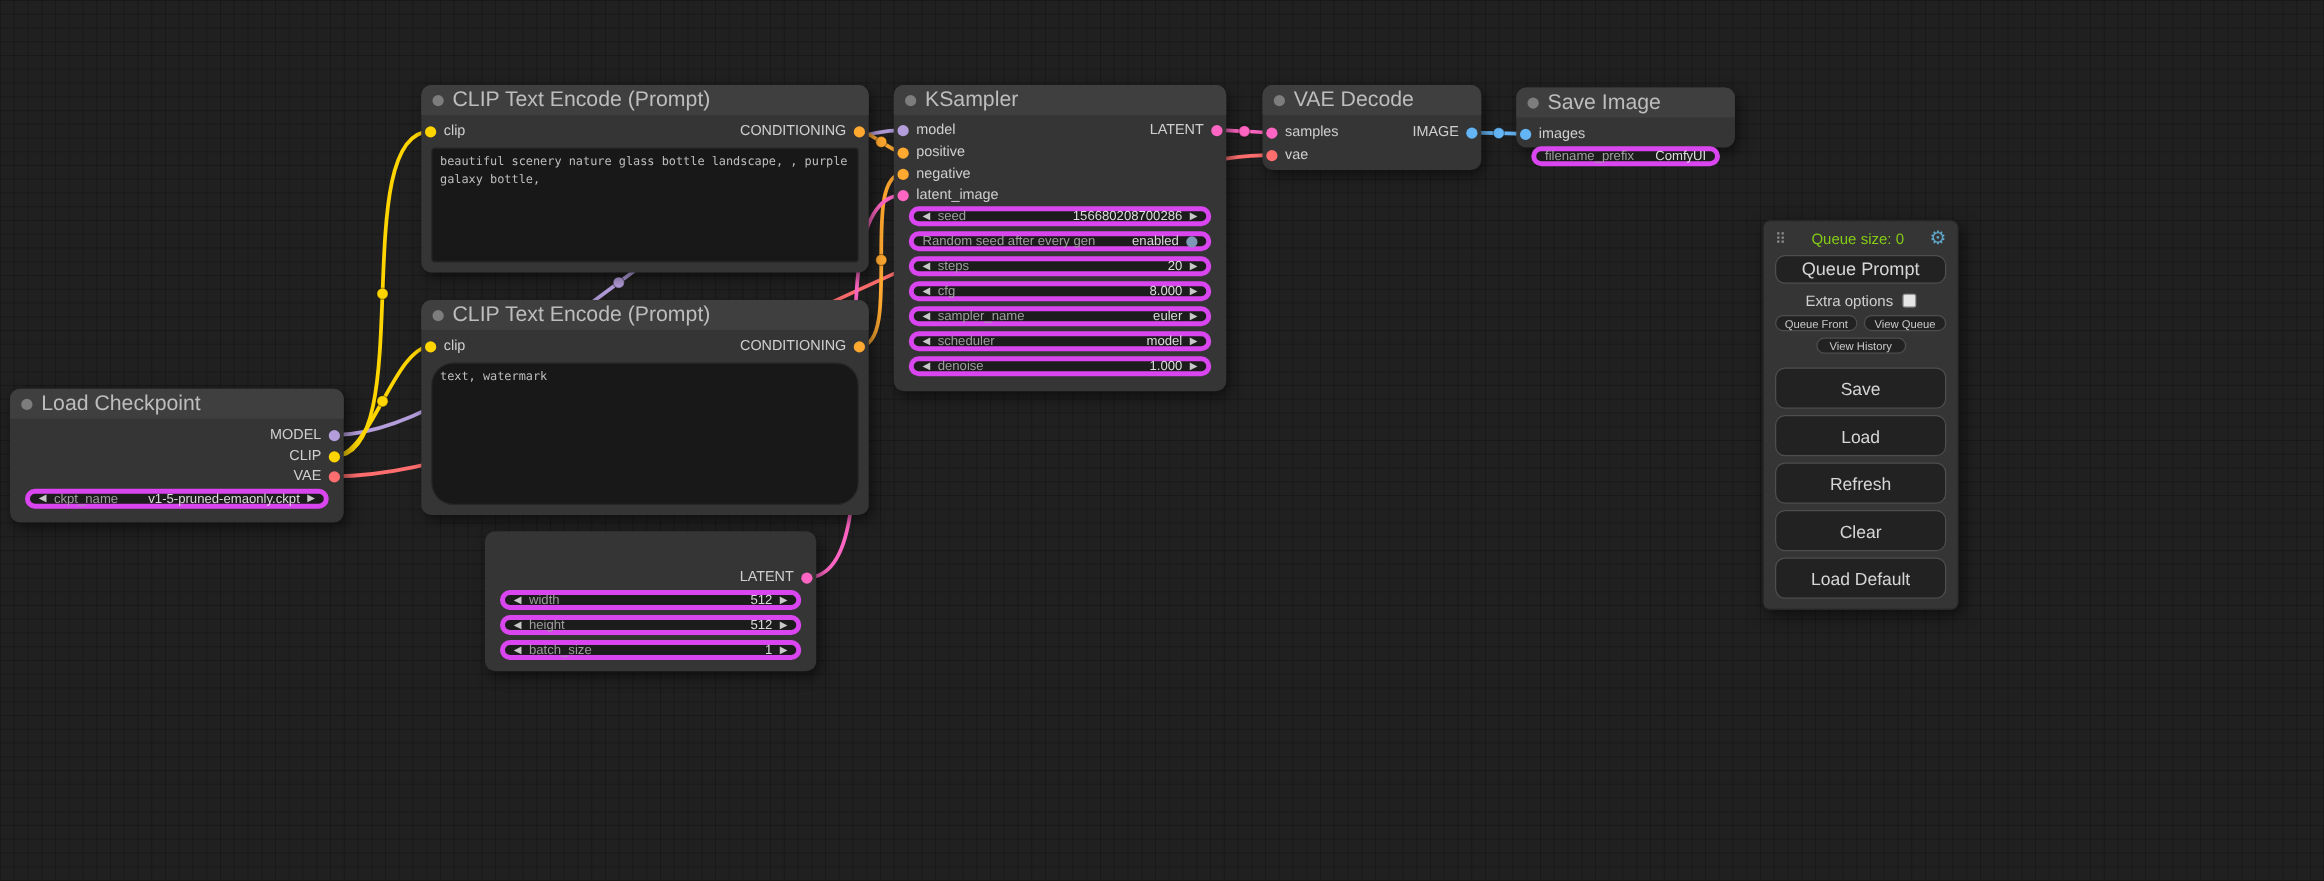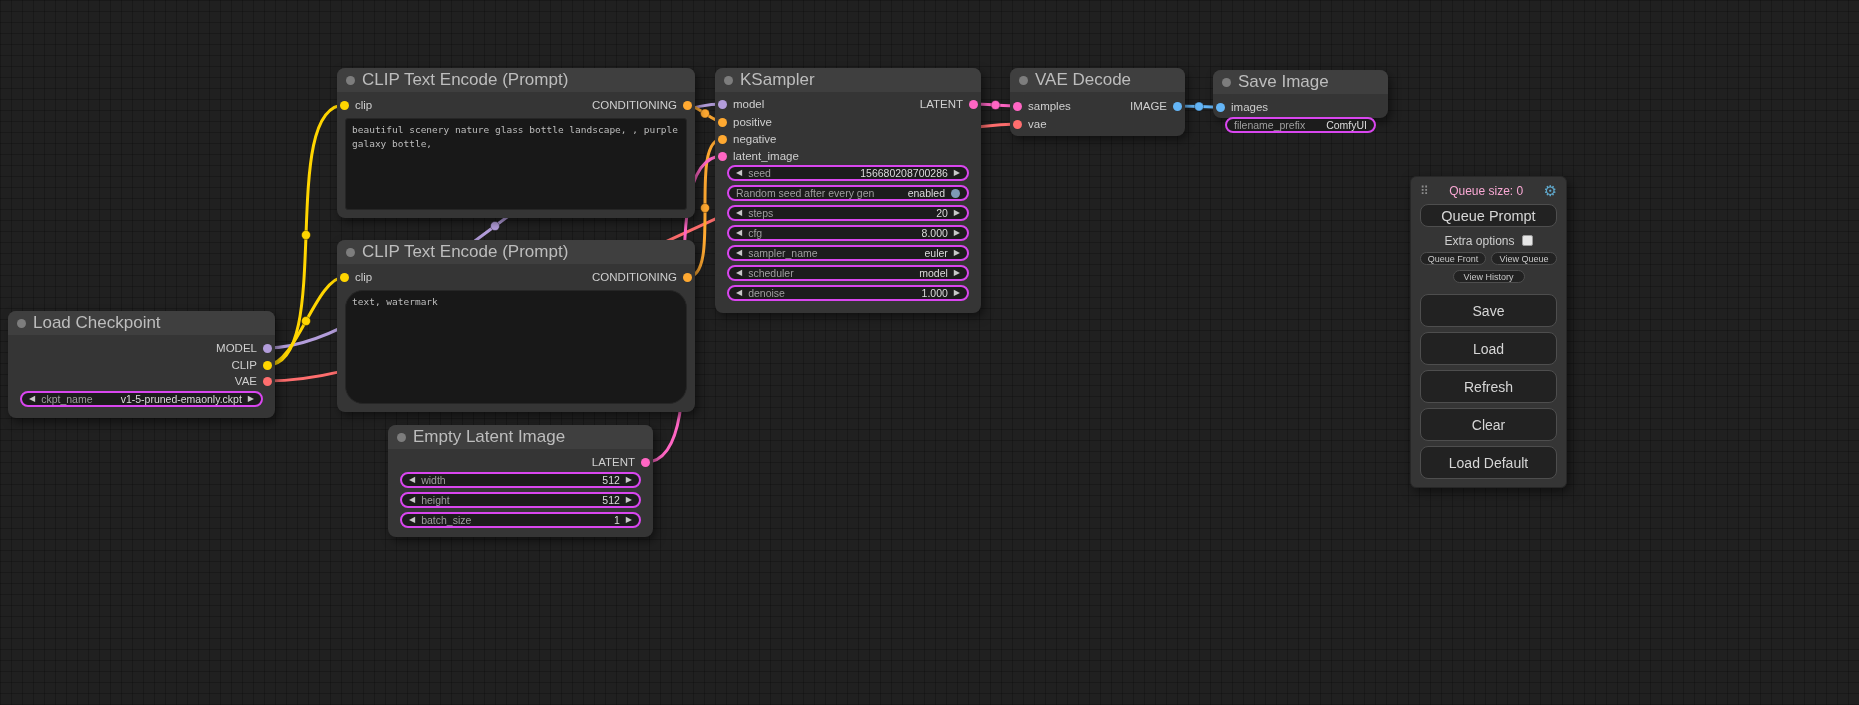--- a/index.html
+++ b/index.html
@@ -51,21 +51,21 @@
   .slot-label { color:#cfcfcf; font-size:11.5px; white-space:nowrap; }
   .c-model  { background:var(--c-model,#B39DDB); }
   .c-clip   { background:var(--c-clip,#FFD500); }
   .c-vae    { background:var(--c-vae,#FF6E6E); }
   .c-cond   { background:var(--c-conditioning,#FFA931); }
   .c-latent { background:var(--c-latent,#FF66C4); }
   .c-image  { background:var(--c-image,#64B5F6); }
 
   .widget {
     position:absolute; left:12px; right:12px; height:16px;
-    background:#1c1c1c; border:2px solid #d946ef; border-radius:9px;
+    background:#1c1c1c; border:4px solid #d946ef; border-radius:9px;
     display:flex; align-items:center; gap:6px; padding:0 7px;
     font-size:10.5px; line-height:14px; white-space:nowrap;
   }
   .widget .arrow { font-size:8px; color:#c8c8c8; line-height:14px; }
   .widget .wlabel { color:#9f9f9f; }
   .widget .wvalue { margin-left:auto; color:#dcdcdc; }
   .toggle-ind { width:9px; height:9px; border-radius:50%; background:var(--c-toggle_on,#7E99B5); flex:0 0 auto; }
 
   .prompt-box {
     position:absolute; left:8px; right:8px; display:block; width:auto;
@@ -84,21 +84,21 @@
   #node-save-image      { left:1213px; top:70px;  width:175px; height:48px;  }
 
   
   #queue-panel {
     position:absolute; z-index:3; left:1410px; top:176px; width:157px;
     background:#353535; border:1px solid #272727; border-radius:6px;
     box-shadow:3px 4px 12px rgba(0,0,0,0.55); padding:6px 9px 8px 9px;
   }
   .qp-header { display:flex; align-items:center; height:16px; margin-bottom:5px; }
   .drag-handle { color:#8d8d8d; font-size:12px; cursor:grab; }
-  .queue-size { flex:1; text-align:center; color:#f9a8d4; font-size:12px; }
+  .queue-size { flex:1; text-align:center; color:#84cc16; font-size:12px; }
   .gear { color:var(--c-settings_icon,#5FA8CC); font-size:15px; cursor:pointer; line-height:14px; }
   .qp-btn {
     display:block; width:100%; background:#222222; border:1px solid #4e4e4e;
     border-radius:8px; color:#d6d6d6; font-family:inherit; cursor:pointer; text-align:center;
   }
   .qp-btn.big { height:23px; font-size:14.5px; }
   .extra-row { display:flex; align-items:center; justify-content:center; gap:7px; margin:7px 0 5px 0; height:13px; }
   .extra-label { color:#cfcfcf; font-size:12px; }
   .checkbox { width:11px; height:11px; background:#e6e6e6; border:1px solid #9a9a9a; border-radius:2px; cursor:pointer; }
   .small-row { display:flex; gap:5px; margin-bottom:5px; }
@@ -185,24 +185,20 @@
       <span class="slot-label">clip</span>
     </div>
     <div class="slot out" style="top:30px">
       <span class="dot c-cond"></span>
       <span class="slot-label">CONDITIONING</span>
     </div>
     <textarea class="prompt-box" style="top: 50px; height: 114px; border-radius: 18px;">text, watermark</textarea>
   </div>
 
   <div class="node" id="node-empty-latent">
-    <div class="node-title">
-      <span class="title-dot"></span>
-      <span class="title-text">Empty Latent Image</span>
-    </div>
     <div class="slot out" style="top:30px">
       <span class="dot c-latent"></span>
       <span class="slot-label">LATENT</span>
     </div>
     <div class="widget" style="top:47px">
       <span class="arrow">◀</span>
       <span class="wlabel">width</span>
       <span class="wvalue">512</span>
       <span class="arrow">▶</span>
     </div>

